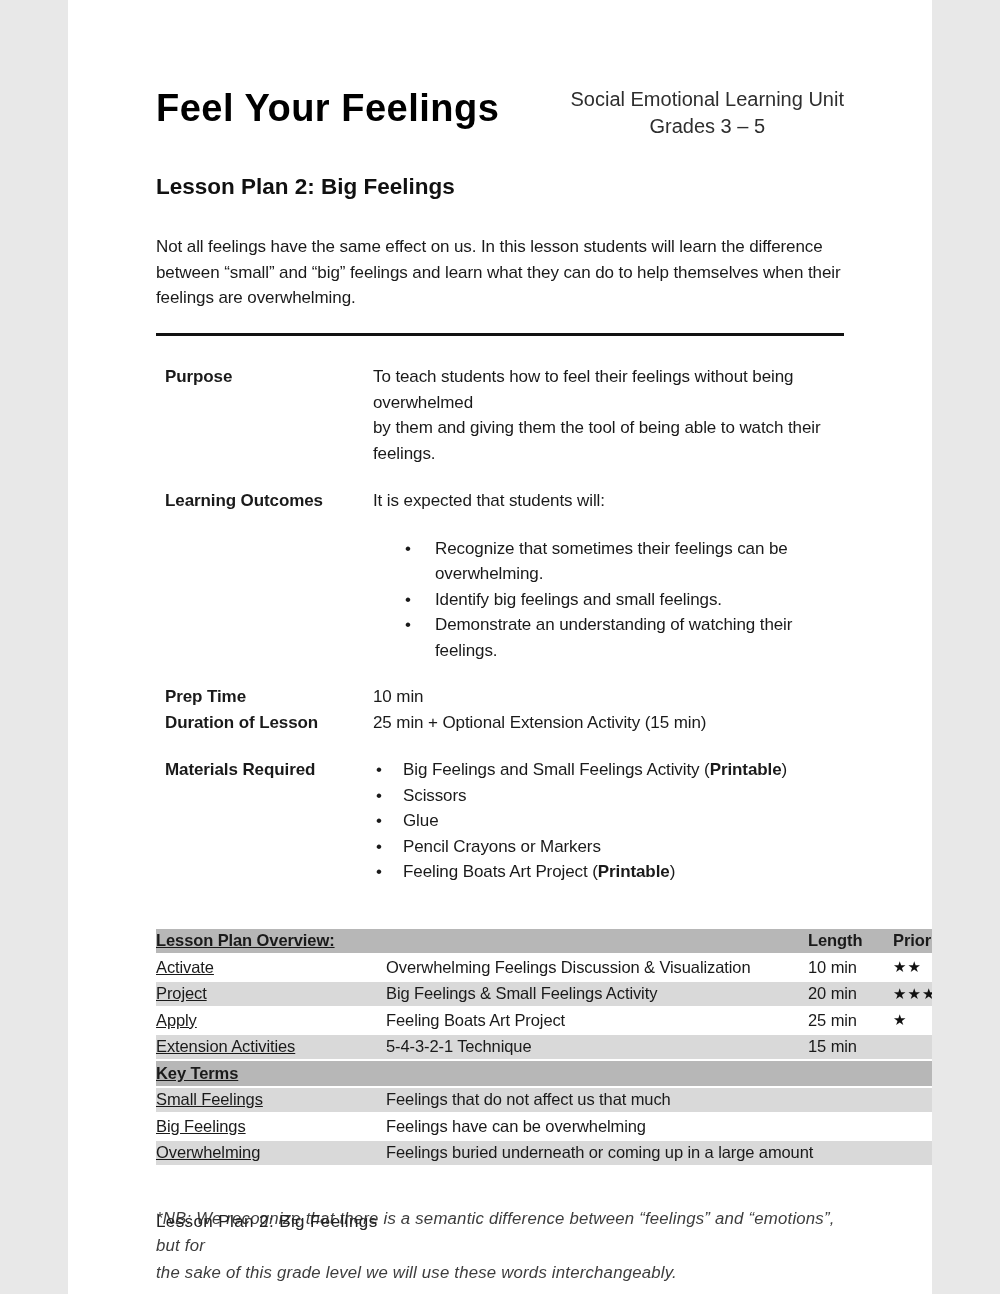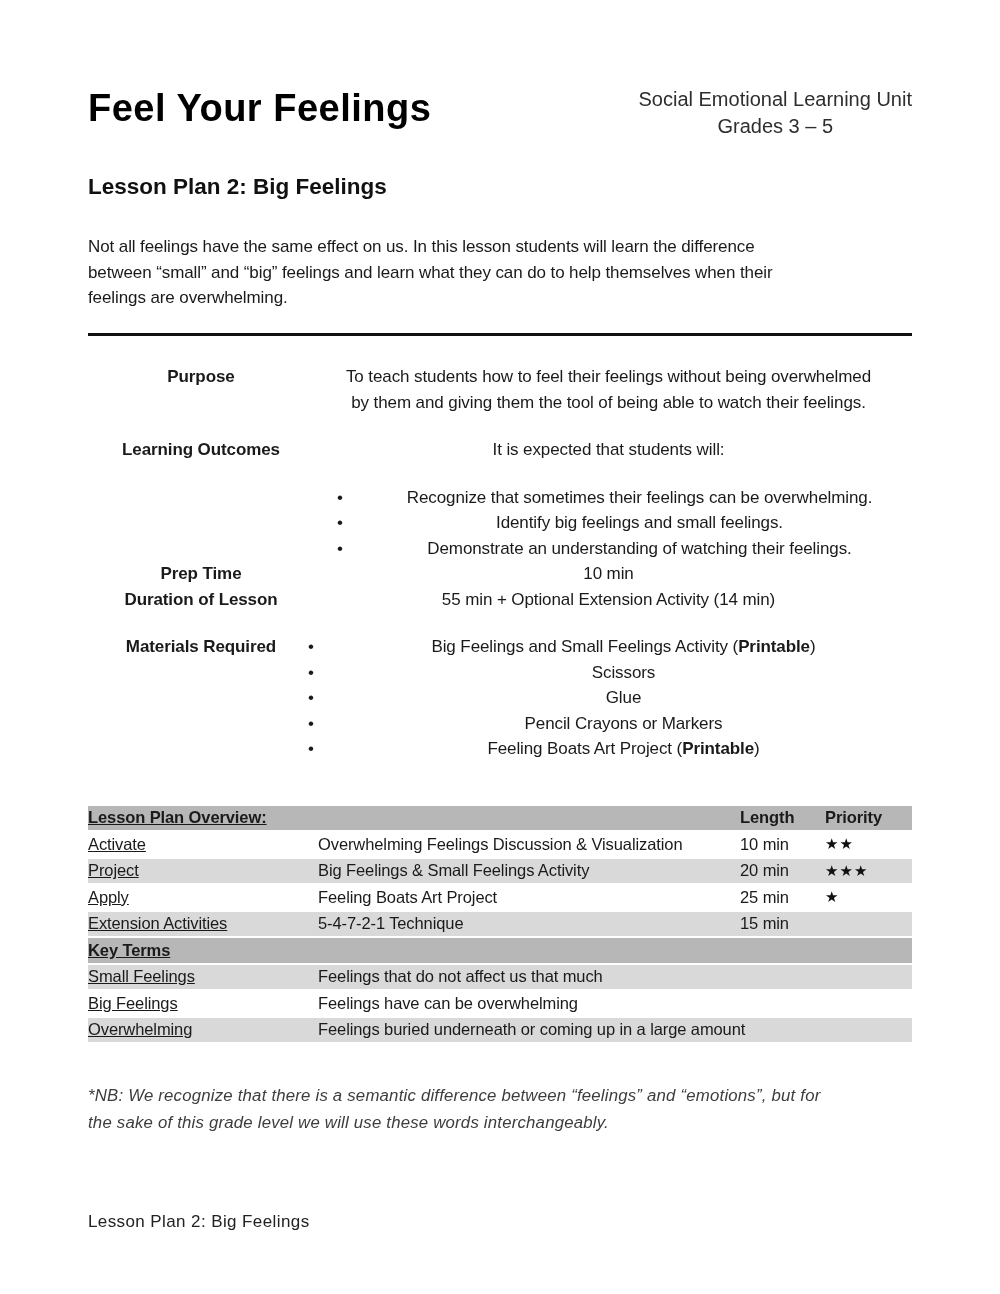--- a/index.html
+++ b/index.html
@@ -1,40 +1,40 @@
 <!DOCTYPE html>
 <html><head>
 <meta charset="utf-8">
 <style>
   * { margin:0; padding:0; box-sizing:border-box; }
   html,body { background:#e8e8e8; }
   .page {
-    width:1000px; height:1294px; background:#ffffff; margin:0 auto;
+    width:864px; height:1294px; background:#ffffff; margin:0 auto;
     font-family:"Liberation Sans", sans-serif; color:#1a1a1a;
     position:relative; padding:84px 88px 0 88px; overflow:hidden;
   }
   
   .header { display:flex; justify-content:space-between; align-items:flex-start; }
   .doc-title {
     font-size:38px; font-weight:bold; letter-spacing:.5px; color:#000;
     line-height:48px;
   }
   .unit-block { text-align:center; font-size:20px; line-height:27px; color:#2e2e2e; padding-top:2px; }
   
   .lesson-heading { margin-top:34px; font-size:22.5px; font-weight:bold; color:#111; }
   .intro { margin-top:34px; font-size:17px; line-height:25.5px; white-space:pre-line; letter-spacing:-.1px; }
   .rule { margin-top:22px; height:3.5px; background:#111; border:none; }
   
-  .detail-row { display:grid; grid-template-columns:208px 1fr; padding-left:9px; font-size:17px; line-height:25.5px; letter-spacing:-.1px;text-align:center; }
+  .detail-row { display:grid; grid-template-columns:208px 1fr; padding-left:9px; font-size:17px; line-height:25.5px; letter-spacing:-.1px; }
   .detail-row .lbl { font-weight:bold; }
   .detail-row .val { white-space:pre-line; }
   .mt-purpose { margin-top:28px; }
   .mt-outcomes { margin-top:22px; }
   .mt-bullets { margin-top:22px; }
-  .mt-prep { }
+  .mt-prep { margin-top:21px; }
   .mt-materials { margin-top:22px; }
   ul.outcome-list { list-style:none; padding-left:32px; }
   ul.outcome-list li { position:relative; padding-left:30px; }
   ul.outcome-list li::before { content:"•"; position:absolute; left:0; top:0; }
   ul.material-list { list-style:none; padding-left:3px; }
   ul.material-list li { position:relative; padding-left:27px; }
   ul.material-list li::before { content:"•"; position:absolute; left:0; top:0; }
   
   table.overview { margin-top:44px; width:824px; border-collapse:separate; border-spacing:0; font-size:16.5px; letter-spacing:-.1px; table-layout:fixed; }
   table.overview td, table.overview th { height:26.5px; padding:0; vertical-align:middle; text-align:left; font-weight:normal; border-bottom:2px solid #fff; }
@@ -91,21 +91,21 @@
     </ul>
   </div>
 
   <div class="mt-prep">
     <div class="detail-row">
       <div class="lbl">Prep Time</div>
       <div class="val">10 min</div>
     </div>
     <div class="detail-row">
       <div class="lbl">Duration of Lesson</div>
-      <div class="val">55 min + Optional Extension Activity (14 min)</div>
+      <div class="val">25 min + Optional Extension Activity (15 min)</div>
     </div>
   </div>
 
   <div class="detail-row mt-materials">
     <div class="lbl">Materials Required</div>
     <ul class="material-list">
       <li><span>Big Feelings and Small Feelings Activity (</span><b>Printable</b><span>)</span></li>
       <li><span>Scissors</span><b></b><span></span></li>
       <li><span>Glue</span><b></b><span></span></li>
       <li><span>Pencil Crayons or Markers</span><b></b><span></span></li>
@@ -139,21 +139,21 @@
       <td class="c4 stars">★★★</td>
     </tr>
     <tr class="plain">
       <td class="c1">Apply</td>
       <td>Feeling Boats Art Project</td>
       <td class="c3">25 min</td>
       <td class="c4 stars">★</td>
     </tr>
     <tr class="shade">
       <td class="c1">Extension Activities</td>
-      <td>5-4-7-2-1 Technique</td>
+      <td>5-4-3-2-1 Technique</td>
       <td class="c3">15 min</td>
       <td class="c4 stars"></td>
     </tr>
     <tr class="hdr">
       <td class="c1" colspan="4">Key Terms</td>
     </tr>
     <tr class="shade">
       <td class="c1">Small Feelings</td>
       <td colspan="3">Feelings that do not affect us that much</td>
     </tr>

